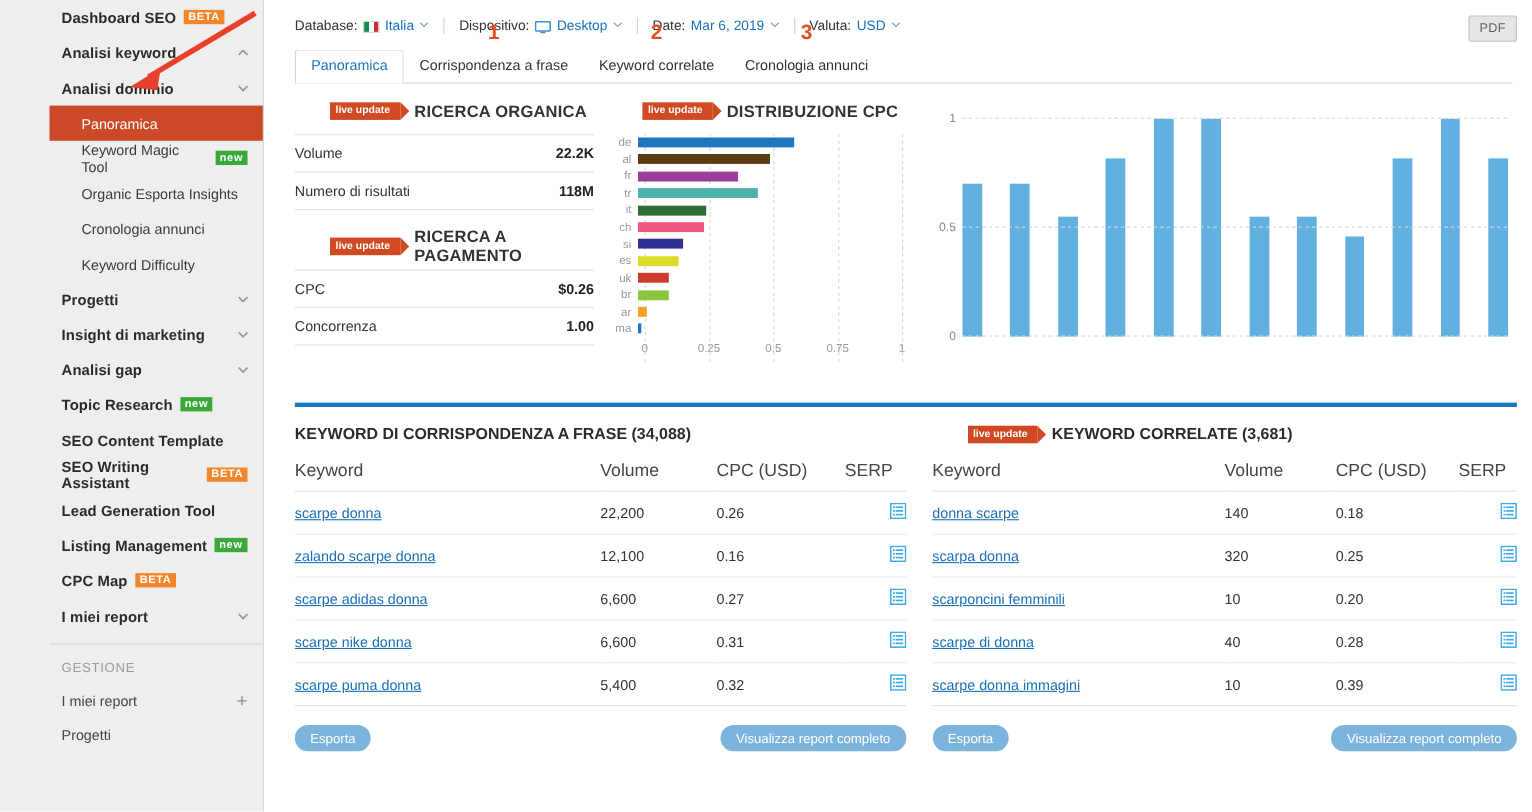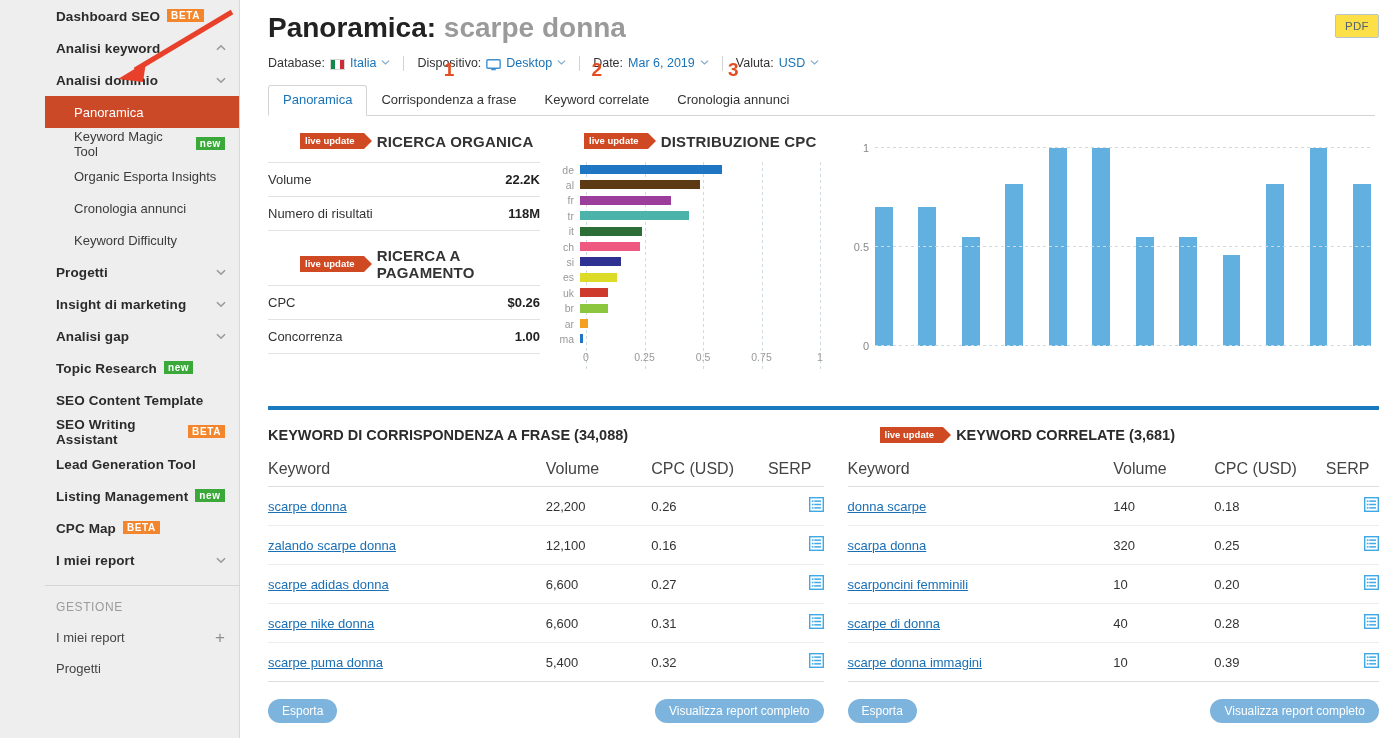--- a/index.html
+++ b/index.html
@@ -48,21 +48,21 @@
     font-size: 17px; color: #8f8f8f; line-height: 16px;
   }
 
   
   .main { flex: 1 1 auto; height: 738px; background: #fff; position: relative; }
   .page-head { padding: 8px 18px 0 28px; position: relative; }
   .page-title { font-size: 28px; font-weight: bold; color: #222; line-height: 40px; }
   .page-title .kw { color: #9a9a9a; font-weight: bold; }
   .pdf-btn {
     position: absolute; right: 14px; top: 14px; width: 44px; height: 24px;
-    border: 1px solid #b8c4cc; border-radius: 2px; background: #fde047;
+    border: 1px solid #b8c4cc; border-radius: 2px; background: #e5e5e5;
     color: #53646f; font-size: 11.5px; display: flex;
     align-items: center; justify-content: center; letter-spacing: .3px;
   }
   .filters { display: flex; align-items: center; height: 26px; margin-top: 2px; font-size: 12.5px; }
   .filt { display: flex; align-items: center; color: #333; white-space: nowrap; }
   .filt .lab { color: #333; margin-right: 5px; }
   .filt .val { color: #1a73b7; }
   .filt .caret { margin-left: 5px; color: #7fa8c9; font-size: 9px; line-height: 9px; }
   .vsep { width: 1px; height: 15px; background: #d3d3d3; margin: 0 13px; }
   .flag { width: 15px; height: 11px; display: inline-block; margin-right: 5px; position: relative; top: 1px;
@@ -274,24 +274,20 @@
       </div>
       <div class="nav-row manage">
         <span>Progetti</span>
       </div>
     </div>
   </nav>
 
   <div class="main">
 
     <div class="page-head">
-      <div class="page-title">
-        <span>Panoramica:</span>
-        <span class="kw">scarpe donna</span>
-      </div>
 
       <div class="pdf-btn">
         <span>PDF</span>
       </div>
 
       <div class="filters">
         <div class="filt">
           <span class="lab">Database:</span>
           <span class="flag"></span>
           <span class="val">Italia</span>

